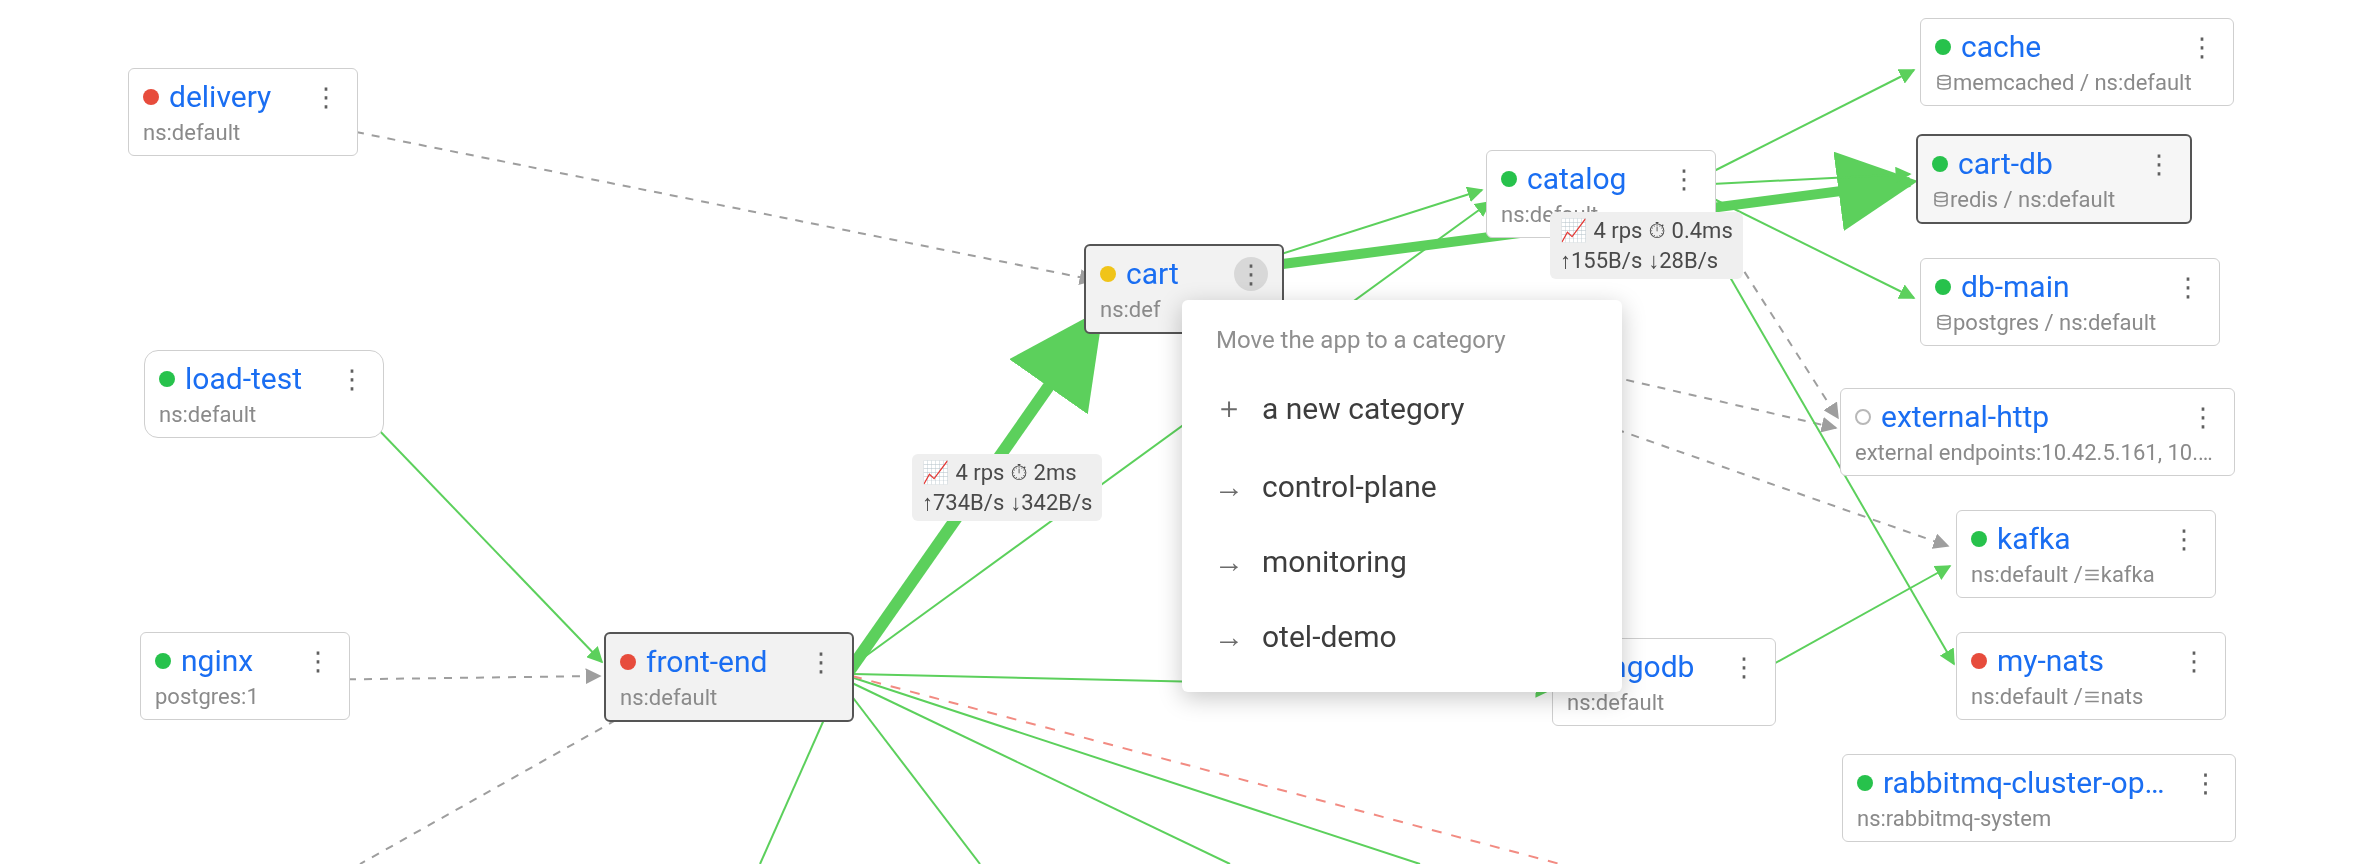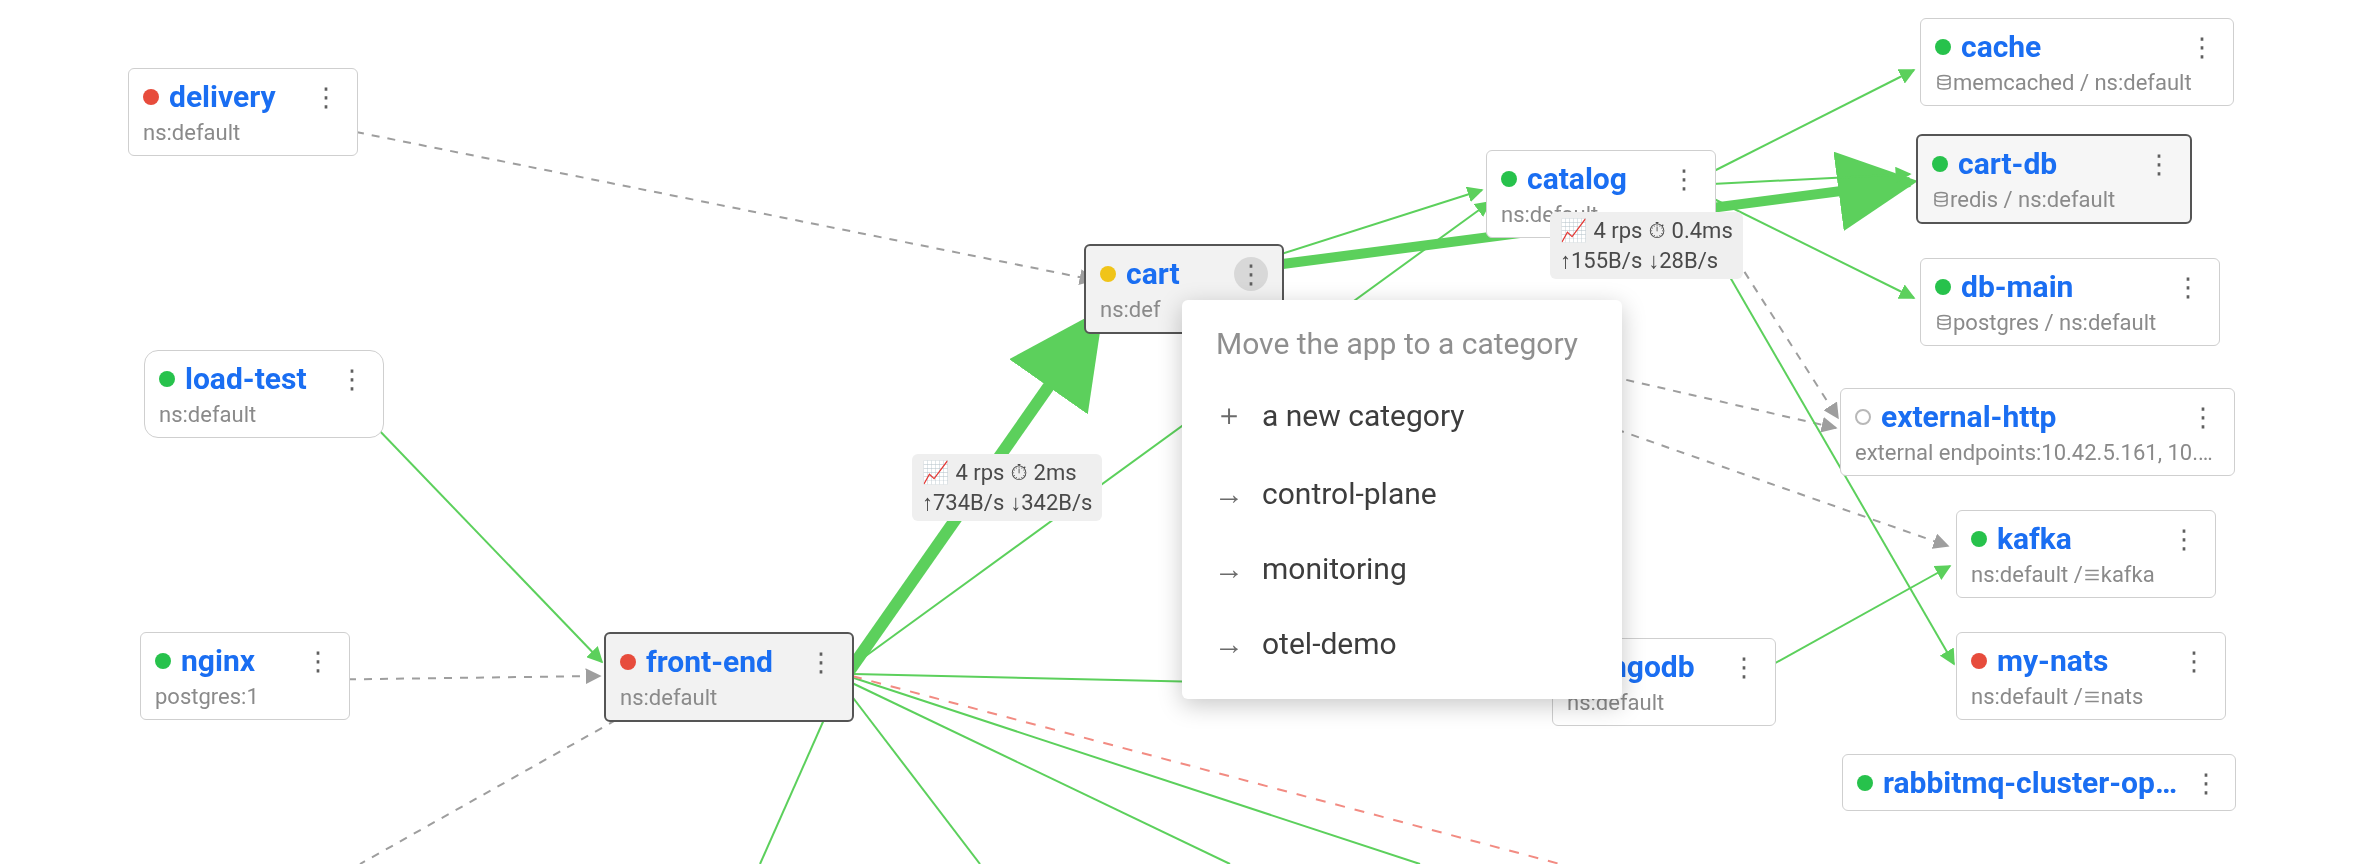--- a/index.html
+++ b/index.html
@@ -46,21 +46,21 @@
     flex: 0 0 16px;
     box-sizing: border-box;
   }
   .status-green  { background: #27c24c; }
   .status-yellow { background: #f0c419; }
   .status-red    { background: #e74c3c; }
   .status-hollow { background: #ffffff; border: 2px solid #b8b8b8; }
   .node-title {
     color: #1a6ef2;
     font-size: 30px;
-    font-weight: 700;
+    font-weight: 400;
     white-space: nowrap;
     overflow: hidden;
     text-overflow: ellipsis;
   }
   .node-more {
     margin-left: auto;
     width: 34px; height: 34px;
     display: flex; align-items: center; justify-content: center;
     color: #5f5f5f;
     border-radius: 50%;
@@ -91,21 +91,21 @@
   .popup {
     position: absolute;
     background: #ffffff;
     border-radius: 6px;
     box-shadow: 0 6px 24px rgba(0,0,0,0.22);
     padding: 26px 0 18px 0;
     width: 440px;
   }
   .popup-title {
     color: #8f8f8f;
-    font-size: 30px;
+    font-size: 24px;
     padding: 0 34px 14px 34px;
   }
   .popup-item {
     display: flex; align-items: center; gap: 20px;
     padding: 20px 34px;
     font-size: 30px; color: #3d3d3d;
     cursor: pointer;
   }
   .popup-icon { width: 26px; color: #6b6b6b; display:flex; justify-content:center; }
 </style>
@@ -313,20 +313,21 @@
     <span>nats</span>
   </div>
 </div>
 
 <div class="node" style="left:1842px; top:754px; width:394px;">
   <div class="node-row1">
     <span class="status-dot status-green"></span>
     <span class="node-title" style="max-width:300px">rabbitmq-cluster-opera…</span>
     <span class="node-more">⋮</span>
   </div>
+  <div class="node-sub">ns:rabbitmq-system</div>
 </div>
 
 <div class="edge-label" style="left:912px; top:454px;">
   <div class="row">
     <span>📈</span>
     <span>4 rps</span>
     <span>⏱</span>
     <span>2ms</span>
   </div>
   <div class="row">

